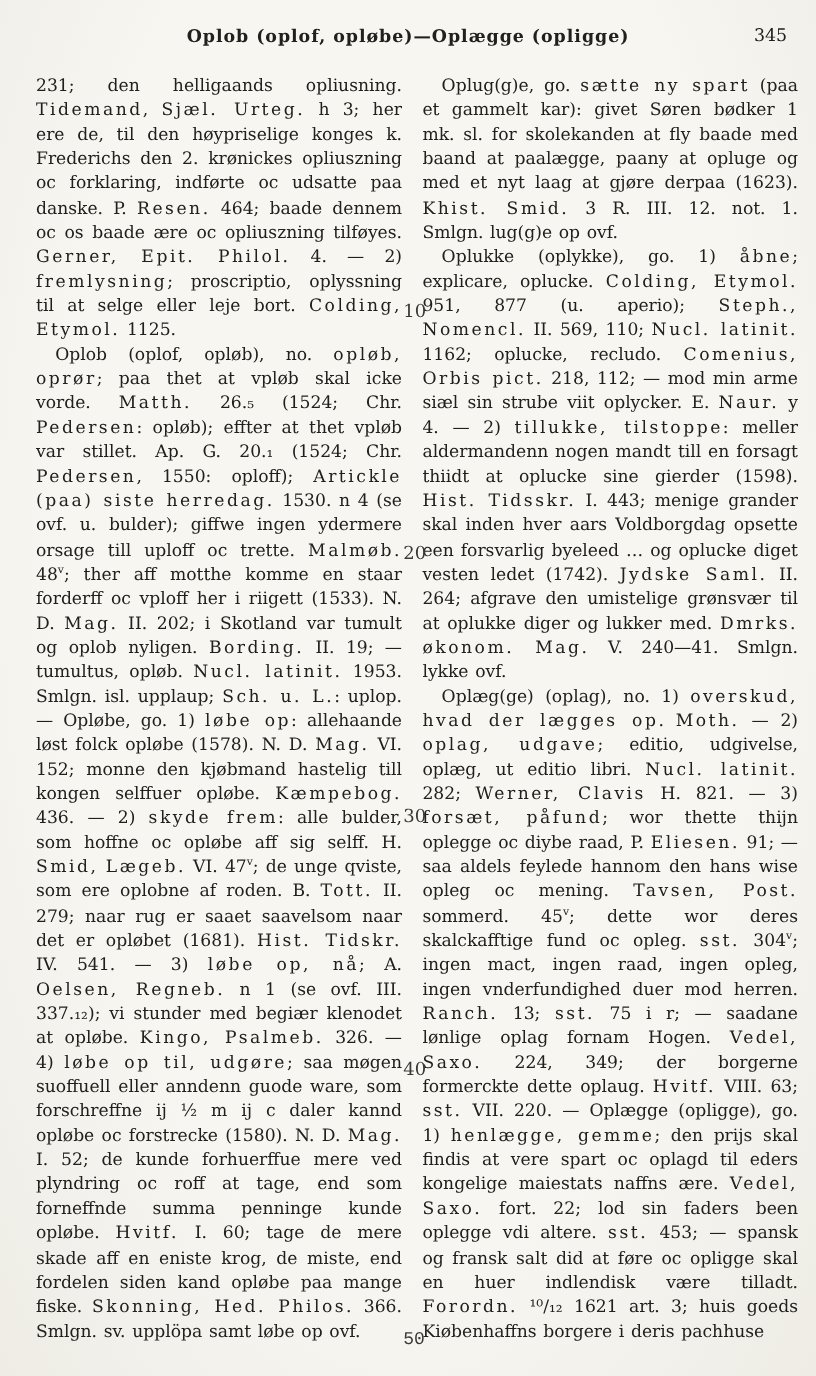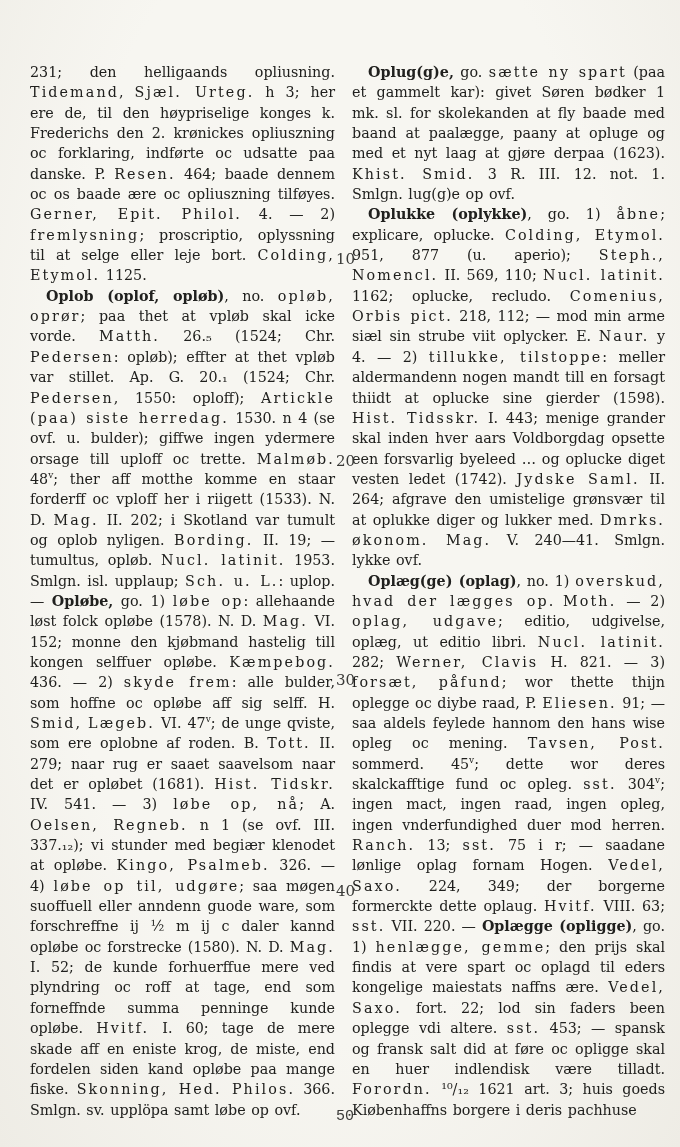--- a/index.html
+++ b/index.html
@@ -9,29 +9,33 @@
         font-family:"DejaVu Serif","Liberation Serif",serif;color:#20201e;}
   .header{position:absolute;top:22px;left:0;right:0;height:22px;}
   .header-title{display:block;text-align:center;font-weight:bold;font-size:14.5px;letter-spacing:0.8px;}
   .page-number{position:absolute;top:0;right:24px;font-size:14.5px;}
   .columns{position:absolute;top:62px;left:30px;display:flex;gap:17px;}
   .col{text-align:justify;font-size:14.3px;line-height:20.35px;word-spacing:1px;}
   .col-left{width:305px;}
   .col-right{width:313px;}
   .col p{margin:0;padding:0;}
   .col p.indent{text-indent:16px;}
-  .b{font-weight:bold;}
+  .b{font-weight:normal;}
   .sp{letter-spacing:2.1px;}
   sup{font-size:9px;line-height:0;}
   .gutter-num{position:absolute;left:336px;width:16px;font-size:15px;color:#3a3a38;text-align:right;}
 </style>
 </head>
 <body>
 
 <div class="page">
+  <div class="header">
+    <span class="header-title">Oplob (oplof, opløbe)—Oplægge (opligge)</span>
+    <span class="page-number">345</span>
+  </div>
   <div class="columns">
     <div class="col col-left">
         <p><span>231; den helligaands opliusning. </span><span class="sp">Tidemand</span><span>, </span><span class="sp">Sjæl. Urteg.</span><span> h 3; her ere de, til den høypriselige konges k. Frederichs den 2. krønickes opliuszning oc forklaring, indførte oc udsatte paa danske. P. </span><span class="sp">Resen.</span><span> 464; baade dennem oc os baade ære oc opliuszning tilføyes. </span><span class="sp">Gerner, Epit. Philol.</span><span> 4. — 2) </span><span class="sp">fremlysning</span><span>; proscriptio, oplyssning til at selge eller leje bort. </span><span class="sp">Colding, Etymol.</span><span> 1125.</span></p>
         <p class="indent"><span class="b">Oplob (oplof, opløb)</span><span>, no. </span><span class="sp">opløb, oprør</span><span>; paa thet at vpløb skal icke vorde. </span><span class="sp">Matth.</span><span> 26.₅ (1524; Chr. </span><span class="sp">Pedersen</span><span>: opløb); effter at thet vpløb var stillet. Ap. G. 20.₁ (1524; Chr. </span><span class="sp">Pedersen</span><span>, 1550: oploff); </span><span class="sp">Artickle (paa) siste herredag.</span><span> 1530. n 4 (se ovf. u. bulder); giffwe ingen ydermere orsage till uploff oc trette. </span><span class="sp">Malmøb.</span><span> 48</span><sup>v</sup><span>; ther aff motthe komme en staar forderff oc vploff her i riigett (1533). N. D. </span><span class="sp">Mag.</span><span> II. 202; i Skotland var tumult og oplob nyligen. </span><span class="sp">Bording.</span><span> II. 19; — tumultus, opløb. </span><span class="sp">Nucl. latinit.</span><span> 1953. Smlgn. isl. upplaup; </span><span class="sp">Sch. u. L.</span><span>: uplop. — </span><span class="b">Opløbe,</span><span> go. 1) </span><span class="sp">løbe op</span><span>: allehaande løst folck opløbe (1578). N. D. </span><span class="sp">Mag.</span><span> VI. 152; monne den kjøbmand hastelig till kongen selffuer opløbe. </span><span class="sp">Kæmpebog.</span><span> 436. — 2) </span><span class="sp">skyde frem</span><span>: alle bulder, som hoffne oc opløbe aff sig selff. H. </span><span class="sp">Smid,</span><span> </span><span class="sp">Lægeb.</span><span> VI. 47</span><sup>v</sup><span>; de unge qviste, som ere oplobne af roden. B. </span><span class="sp">Tott.</span><span> II. 279; naar rug er saaet saavelsom naar det er opløbet (1681). </span><span class="sp">Hist. Tidskr.</span><span> IV. 541. — 3) </span><span class="sp">løbe op, nå</span><span>; A. </span><span class="sp">Oelsen, Regneb.</span><span> n 1 (se ovf. III. 337.₁₂); vi stunder med begiær klenodet at opløbe. </span><span class="sp">Kingo, Psalmeb.</span><span> 326. — 4) </span><span class="sp">løbe op til, udgøre</span><span>; saa møgen suoffuell eller anndenn guode ware, som forschreffne ij ½ m ij c daler kannd opløbe oc forstrecke (1580). N. D. </span><span class="sp">Mag.</span><span> I. 52; de kunde forhuerffue mere ved plyndring oc roff at tage, end som forneffnde summa penninge kunde opløbe. </span><span class="sp">Hvitf.</span><span> I. 60; tage de mere skade aff en eniste krog, de miste, end fordelen siden kand opløbe paa mange fiske. </span><span class="sp">Skonning, Hed. Philos.</span><span> 366. Smlgn. sv. upplöpa samt løbe op ovf.</span></p>
       </div>
     <div class="col col-right">
         <p class="indent"><span class="b">Oplug(g)e,</span><span> go. </span><span class="sp">sætte ny spart</span><span> (paa et gammelt kar): givet Søren bødker 1 mk. sl. for skolekanden at fly baade med baand at paalægge, paany at opluge og med et nyt laag at gjøre derpaa (1623). </span><span class="sp">Khist. Smid.</span><span> 3 R. III. 12. not. 1. Smlgn. lug(g)e op ovf.</span></p>
         <p class="indent"><span class="b">Oplukke (oplykke)</span><span>, go. 1) </span><span class="sp">åbne</span><span>; explicare, oplucke. </span><span class="sp">Colding, Etymol.</span><span> 951, 877 (u. aperio); </span><span class="sp">Steph., Nomencl.</span><span> II. 569, 110; </span><span class="sp">Nucl. latinit.</span><span> 1162; oplucke, recludo. </span><span class="sp">Comenius, Orbis pict.</span><span> 218, 112; — mod min arme siæl sin strube viit oplycker. E. </span><span class="sp">Naur.</span><span> y 4. — 2) </span><span class="sp">tillukke, tilstoppe</span><span>: meller aldermandenn nogen mandt till en forsagt thiidt at oplucke sine gierder (1598). </span><span class="sp">Hist. Tidsskr.</span><span> I. 443; menige grander skal inden hver aars Voldborgdag opsette een forsvarlig byeleed … og oplucke diget vesten ledet (1742). </span><span class="sp">Jydske Saml.</span><span> II. 264; afgrave den umistelige grønsvær til at oplukke diger og lukker med. </span><span class="sp">Dmrks. økonom. Mag.</span><span> V. 240—41. Smlgn. lykke ovf.</span></p>
         <p class="indent"><span class="b">Oplæg(ge) (oplag)</span><span>, no. 1) </span><span class="sp">overskud, hvad der lægges op</span><span>. </span><span class="sp">Moth.</span><span> — 2) </span><span class="sp">oplag, udgave</span><span>; editio, udgivelse, oplæg, ut editio libri. </span><span class="sp">Nucl. latinit.</span><span> 282; </span><span class="sp">Werner, Clavis</span><span> H. 821. — 3) </span><span class="sp">forsæt, påfund</span><span>; wor thette thijn oplegge oc diybe raad, P. </span><span class="sp">Eliesen.</span><span> 91; — saa aldels feylede hannom den hans wise opleg oc mening. </span><span class="sp">Tavsen, Post.</span><span> sommerd. 45</span><sup>v</sup><span>; dette wor deres skalckafftige fund oc opleg. </span><span class="sp">sst.</span><span> 304</span><sup>v</sup><span>; ingen mact, ingen raad, ingen opleg, ingen vnderfundighed duer mod herren. </span><span class="sp">Ranch.</span><span> 13; </span><span class="sp">sst.</span><span> 75 i r; — saadane lønlige oplag fornam Hogen. </span><span class="sp">Vedel, Saxo.</span><span> 224, 349; der borgerne formerckte dette oplaug. </span><span class="sp">Hvitf.</span><span> VIII. 63; </span><span class="sp">sst.</span><span> VII. 220. — </span><span class="b">Oplægge (opligge)</span><span>, go. 1) </span><span class="sp">henlægge, gemme</span><span>; den prijs skal findis at vere spart oc oplagd til eders kongelige maiestats naffns ære. </span><span class="sp">Vedel, Saxo.</span><span> fort. 22; lod sin faders been oplegge vdi altere. </span><span class="sp">sst.</span><span> 453; — spansk og fransk salt did at føre oc opligge skal en huer indlendisk være tilladt. </span><span class="sp">Forordn.</span><span> ¹⁰/₁₂ 1621 art. 3; huis goeds Kiøbenhaffns borgere i deris pachhuse</span></p>
       </div>

